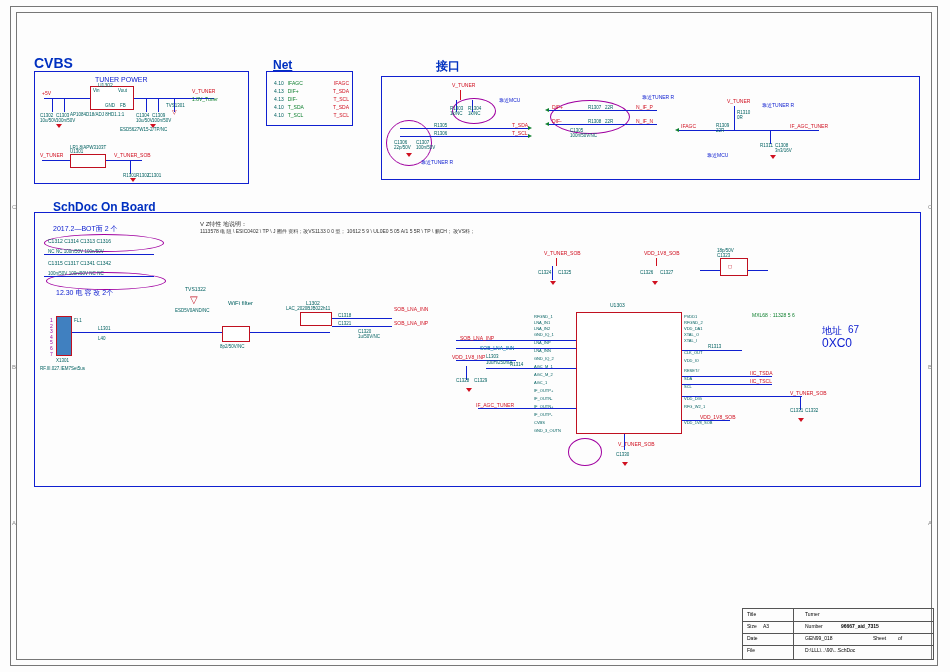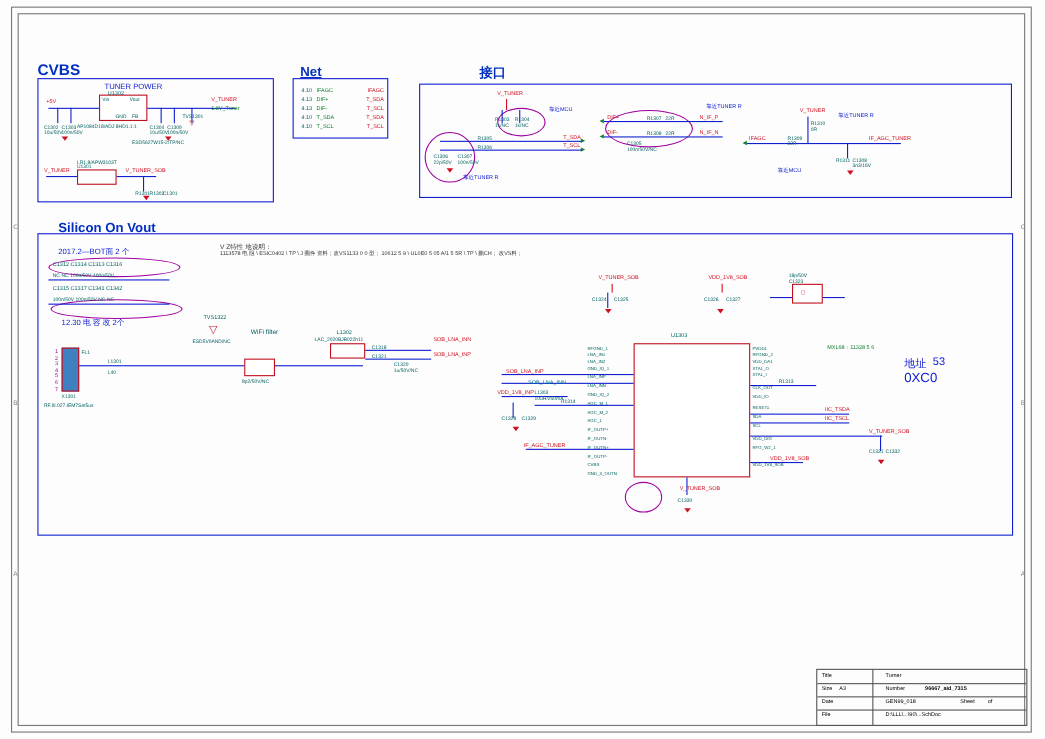--- a/index.html
+++ b/index.html
@@ -100,21 +100,21 @@
   <div class="tick" style="left:12px;top:204px">C</div>
   <div class="tick" style="left:12px;top:364px">B</div>
   <div class="tick" style="left:12px;top:520px">A</div>
   <div class="tick" style="left:928px;top:204px">C</div>
   <div class="tick" style="left:928px;top:364px">B</div>
   <div class="tick" style="left:928px;top:520px">A</div>
 
   <div class="section-title sec-power">CVBS</div>
   <div class="section-title sec-net">Net</div>
   <div class="section-title sec-if">接口</div>
-  <div class="section-title sec-sob">Silicon On Vout</div>
+  <div class="section-title sec-sob">SchDoc On Board</div>
 
   <div class="box box-power"></div>
   <div class="box box-net"></div>
   <div class="box box-if"></div>
   <div class="box box-sob"></div>
 
   <div class="pos blue" style="left:95px;top:76px;font-size:7px">TUNER POWER</div>
   <div class="pos netlabel" style="left:42px;top:90px">+5V</div>
   <div class="wire wh" style="left:44px;top:98px;width:46px"></div>
   <div class="chip" style="left:90px;top:86px;width:44px;height:24px"></div>
@@ -413,21 +413,21 @@
 
   <div class="pos netlabel" style="left:618px;top:441px">V_TUNER_SOB</div>
   <div class="wire wv" style="left:624px;top:434px;height:16px"></div>
   <div class="pos partlabel" style="left:616px;top:452px">C1330</div>
   <div class="gnd" style="left:622px;top:462px"></div>
 
   <div class="circle" style="left:568px;top:438px;width:34px;height:28px"></div>
 
   <div class="pos green" style="left:752px;top:312px;font-size:5px">MXL68：11328 5 6</div>
   <div class="pos blue" style="left:822px;top:324px;font-size:10px">地址</div>
-  <div class="pos blue" style="left:848px;top:324px;font-size:10px">53</div>
+  <div class="pos blue" style="left:848px;top:324px;font-size:10px">67</div>
   <div class="pos blue" style="left:822px;top:336px;font-size:12px">0XC0</div>
 
   <div class="title-block">
     <div class="tb-sep" style="left:0;top:12px;width:100%;height:1px"></div>
     <div class="tb-sep" style="left:0;top:24px;width:100%;height:1px"></div>
     <div class="tb-sep" style="left:0;top:36px;width:100%;height:1px"></div>
     <div class="tb-sep" style="left:50px;top:0;width:1px;height:100%"></div>
 
     <div style="left:4px;top:2px">Title</div>
     <div style="left:62px;top:2px">Turner</div>

